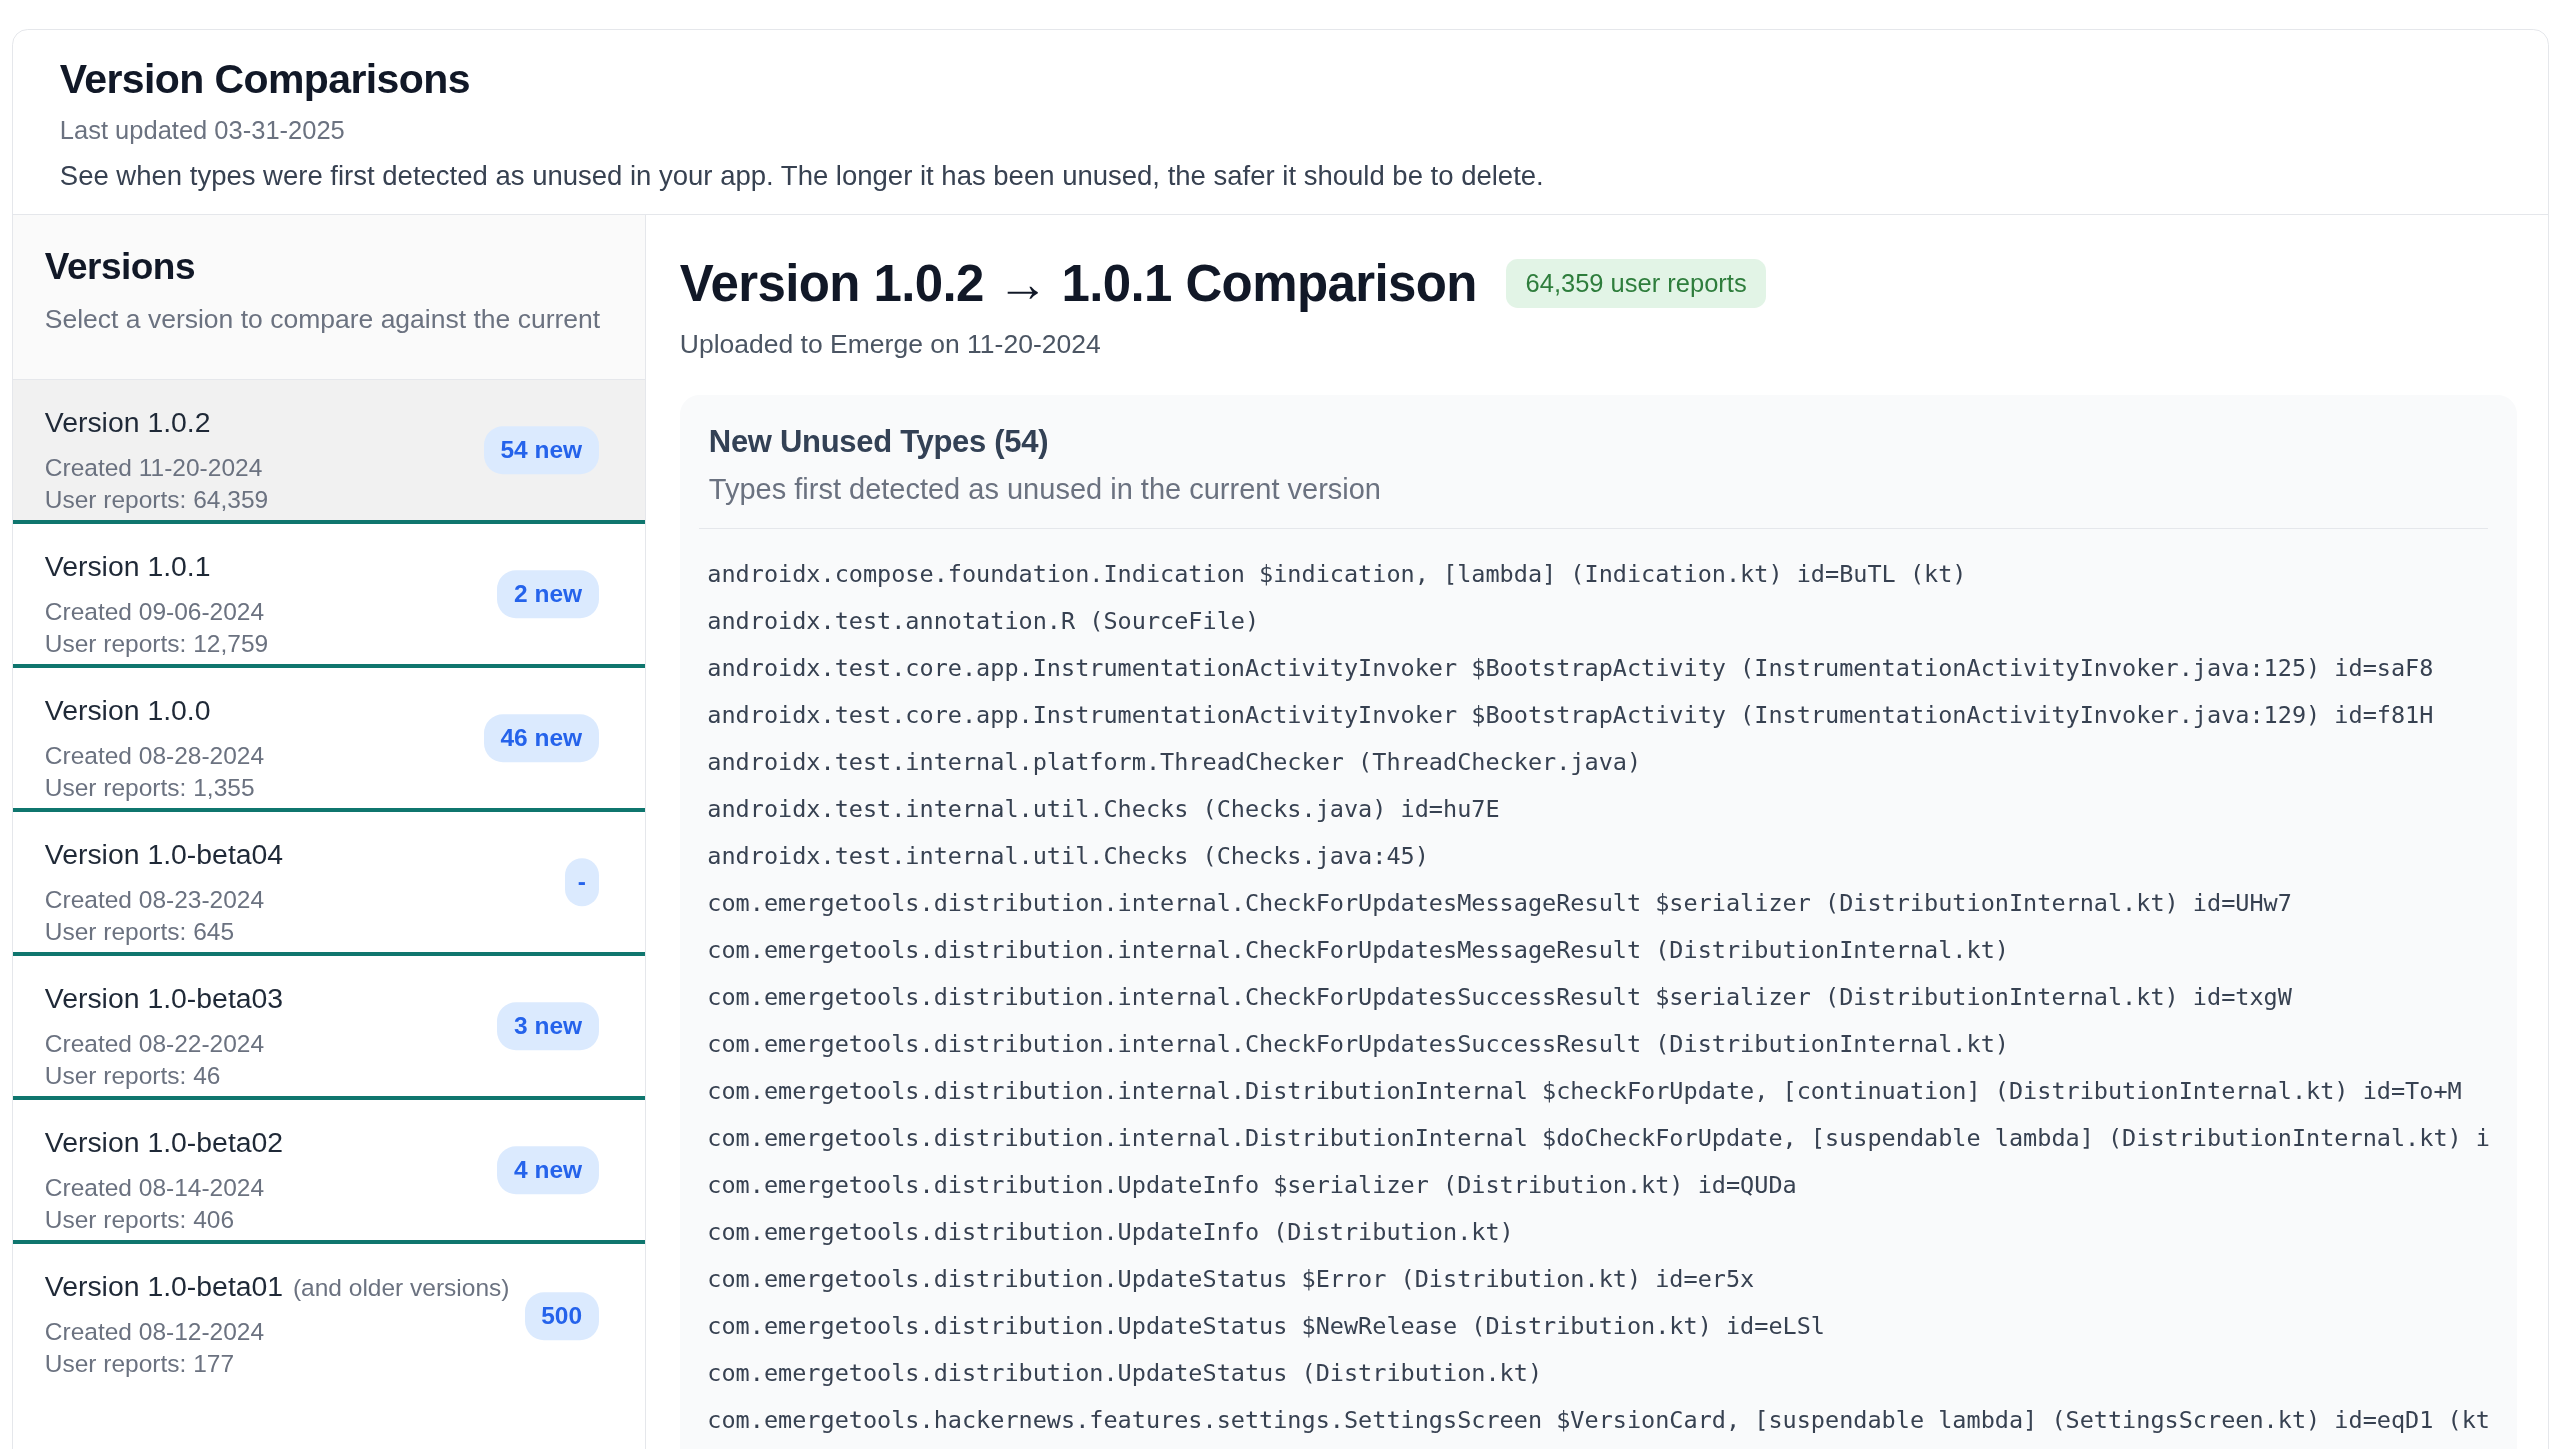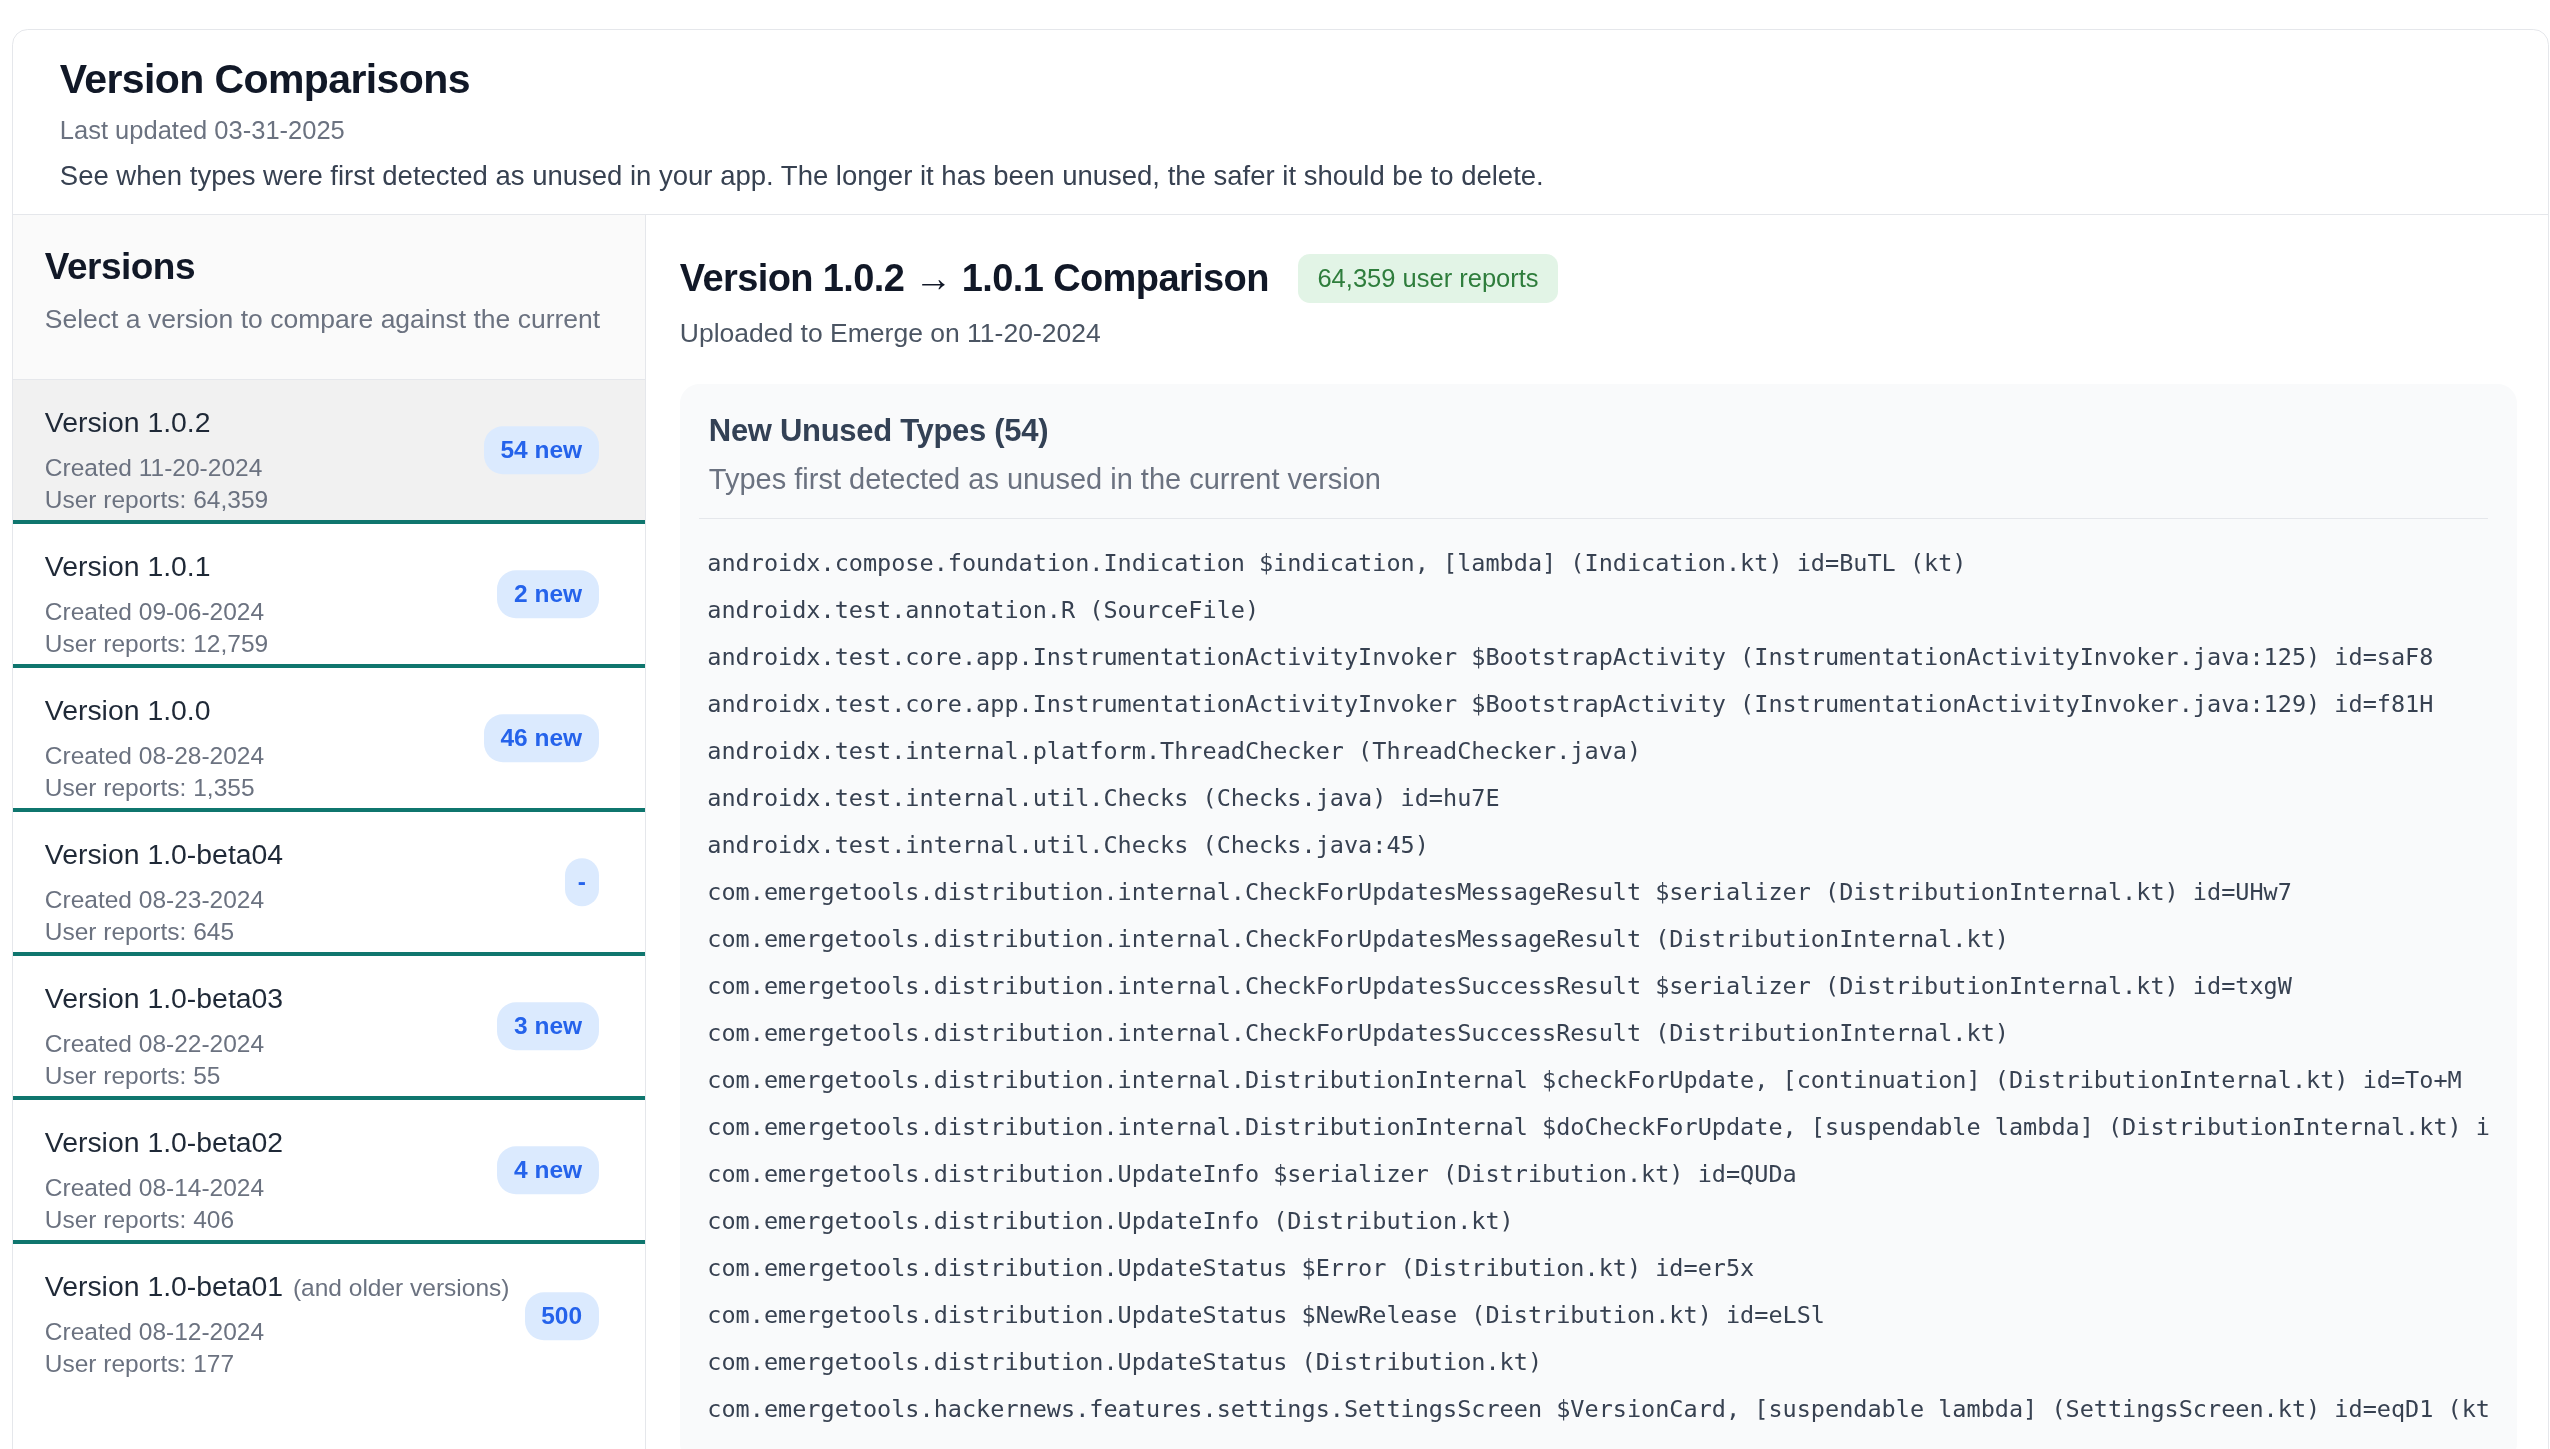--- a/index.html
+++ b/index.html
@@ -53,21 +53,21 @@
   .badge{
     position:absolute;right:46px;top:50%;transform:translateY(-50%);
     background:#dbeafe;color:#2563eb;font-size:24.5px;font-weight:600;
     padding:9.8px 16.7px;border-radius:19px;white-space:nowrap;
   }
   .badge.dash{padding:9.8px 12.8px;}
   
   .main{flex:1;min-width:0;box-sizing:border-box;padding:39px 31px 0 34px;}
   .title-row{display:flex;align-items:center;gap:29px;}
   .title-row h2{
-    margin:0;font-size:38px;font-weight:700;color:#111827;letter-spacing:-0.6px;
+    margin:0;font-size:51px;font-weight:700;color:#111827;letter-spacing:-0.6px;
     white-space:nowrap;
   }
   .report-badge{
     background:#e2f4e6;color:#2e7d3c;font-size:25.5px;font-weight:500;
     padding:9.8px 19.6px;border-radius:11.8px;white-space:nowrap;
   }
   .uploaded{margin-top:15.7px;font-size:26.5px;color:#4b5563;}
   
   .card{
     margin-top:35px;background:#f9fafb;border-radius:19.6px;
@@ -135,21 +135,21 @@
     </div>
     <div class="vi-meta first vi-created">Created 08-23-2024</div>
     <div class="vi-meta vi-reports">User reports: 645</div>
     <span class="badge dash">-</span>
   </div>
           <div class="version-item">
     <div class="vi-title">
       <span class="vi-name">Version 1.0-beta03</span><span class="vi-suffix"></span>
     </div>
     <div class="vi-meta first vi-created">Created 08-22-2024</div>
-    <div class="vi-meta vi-reports">User reports: 55</div>
+    <div class="vi-meta vi-reports">User reports: 46</div>
     <span class="badge">3 new</span>
   </div>
           <div class="version-item">
     <div class="vi-title">
       <span class="vi-name">Version 1.0-beta02</span><span class="vi-suffix"></span>
     </div>
     <div class="vi-meta first vi-created">Created 08-14-2024</div>
     <div class="vi-meta vi-reports">User reports: 406</div>
     <span class="badge">4 new</span>
   </div>

